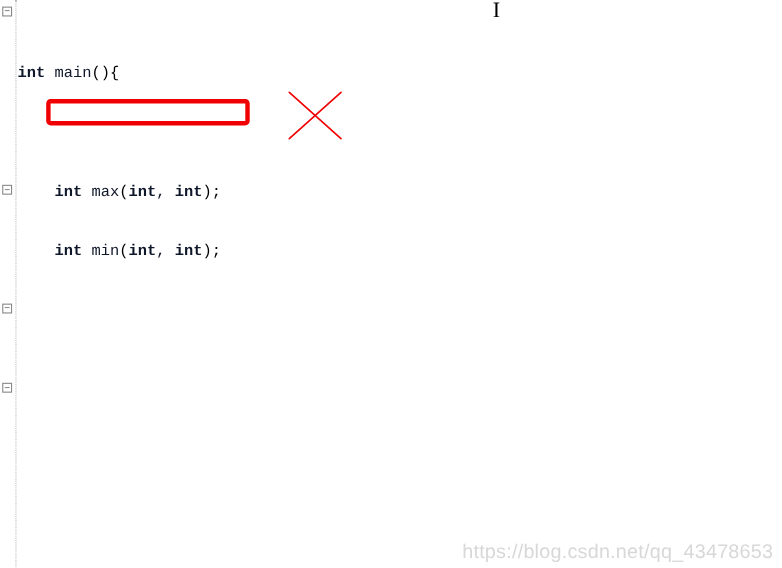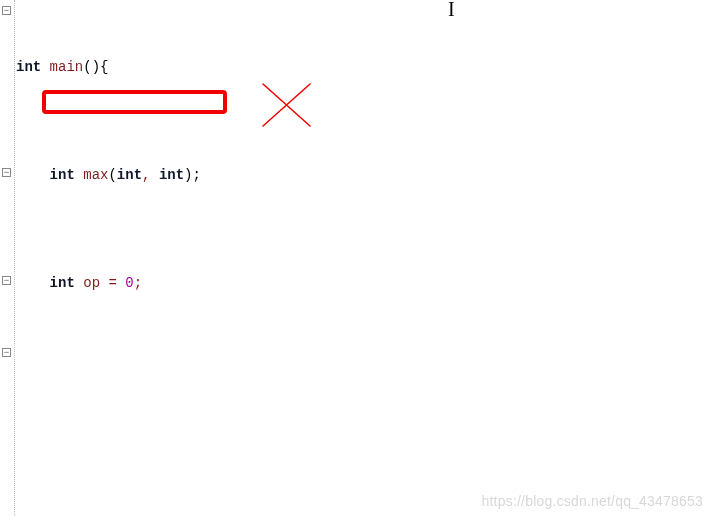--- a/index.html
+++ b/index.html
@@ -14,21 +14,21 @@
     overflow: hidden;
     position: relative;
   }
   .editor {
     padding: 4px 0 0 16px;
     white-space: pre;
     position: relative;
   }
   .line { height: 18px; }
   .kw { color: #0f172a; font-weight: bold; }
-  .ident { color: #7f1d1d; }
+  .ident { color: #0f172a; }
   .num { color: #a000a0; }
   .paren { color: #000000; }
   .fold {
     position: absolute;
     left: 2px;
     width: 9px;
     height: 9px;
     border: 1px solid #888;
     background: #fff;
     font-size: 9px;
@@ -51,21 +51,21 @@
     font-family: serif;
     font-size: 20px;
     color: #000;
   }
   .watermark {
     position: absolute;
     right: 8px;
     bottom: 6px;
     color: #d8d8d8;
     font-family: Arial, sans-serif;
-    font-size: 14px;
+    font-size: 18px;
     letter-spacing: 0.2px;
   }
   .leftedge {
     position: absolute;
     left: 14px;
     top: 0;
     width: 0;
     height: 516px;
     border-left: 1px dotted #bbb;
   }
@@ -77,24 +77,24 @@
 
 <div class="editor">
 
 <span class="fold" style="top:6px">−</span>
 <div class="line"><span class="kw">int</span><span class="ident"> main</span><span class="paren">(){</span></div>
 
 <div class="line"></div>
 
 <div class="line">    <span class="kw">int</span><span class="ident"> max</span><span class="paren">(</span><span class="kw">int</span><span class="ident">, </span><span class="kw">int</span><span class="paren">);</span></div>
 
+<div class="line">    <span class="kw">int</span><span class="ident"> min</span><span class="paren">(</span><span class="kw">int</span><span class="ident">, </span><span class="kw">int</span><span class="paren">);</span></div>
 
 
 
-<div class="line">    <span class="kw">int</span><span class="ident"> op </span><span class="ident">= </span><span class="num">0</span><span class="ident">;</span></div>
 
 <div class="line"></div>
 
 
 <span class="fold" style="top:168px">−</span>
 
 
 
 
 

